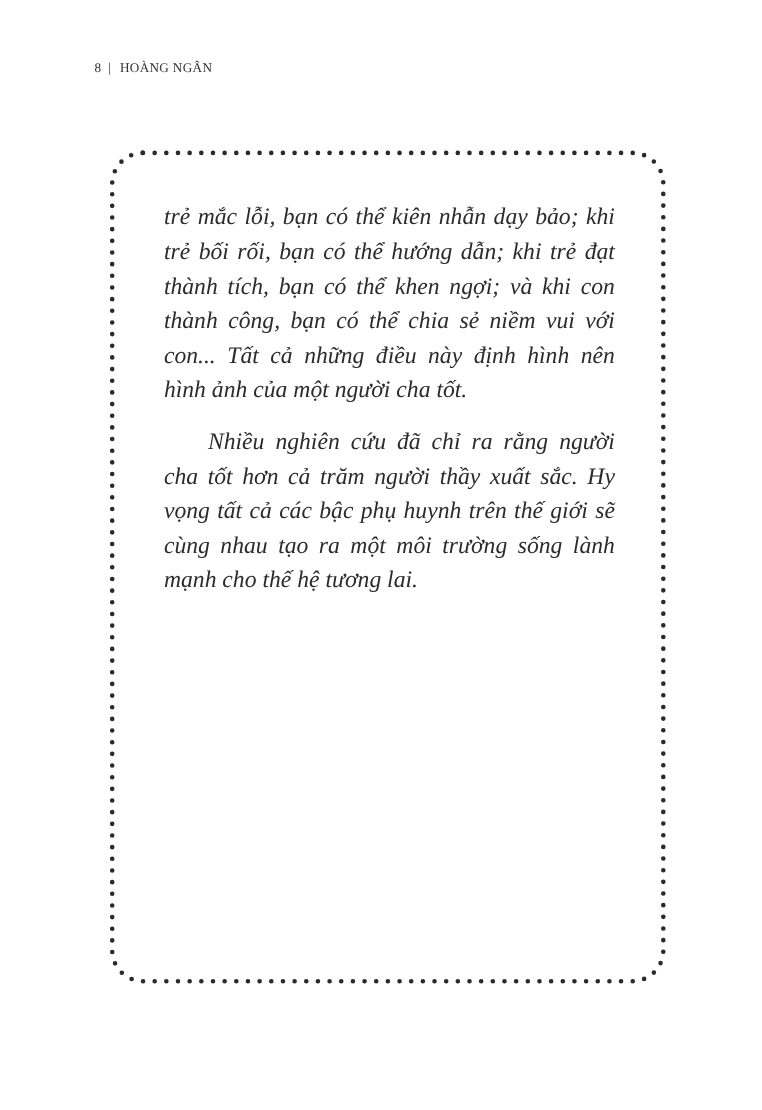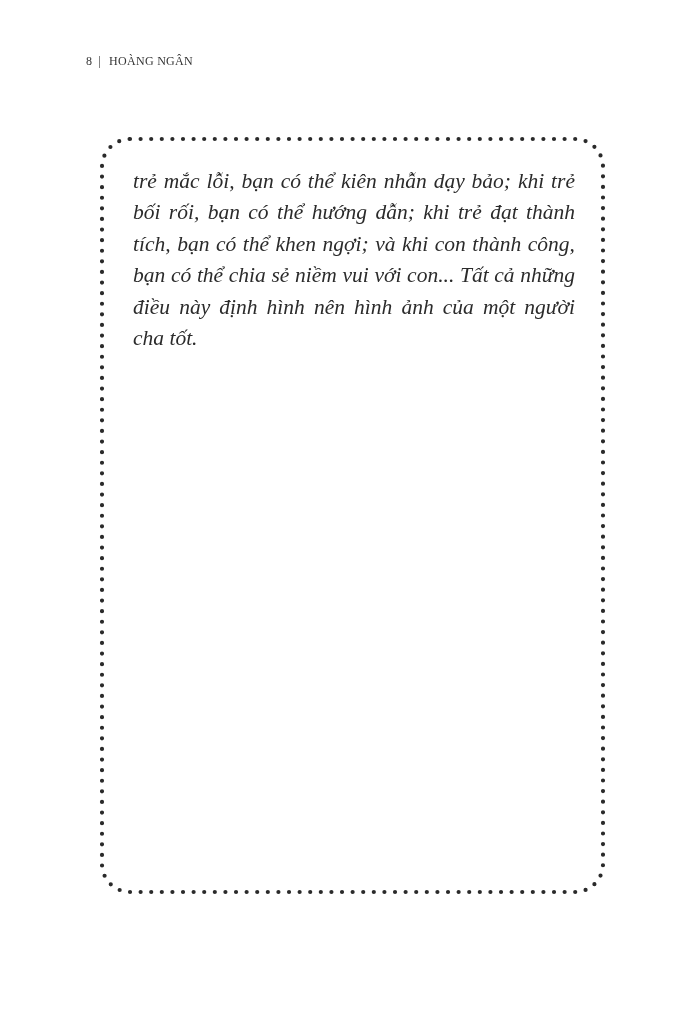--- a/index.html
+++ b/index.html
@@ -37,21 +37,21 @@
       position: absolute;
       left: 133px;
       top: 166px;
       width: 442px;
       font-style: italic;
       font-size: 21.5px;
       line-height: 31.4px;
       color: #2b2b2b;
     }
     .content p {
-      margin: 0;
+      margin: 16px;
       text-align: justify;
       text-align-last: left;
       font-style: italic;
     }
     .content p + p {
       margin-top: 14px;
       text-indent: 40px;
     }
   </style>
 </head>
@@ -60,13 +60,14 @@
 <div class="running-header">
   <span>8</span><span class="sep">|</span><span>HOÀNG NGÂN</span>
 </div>
 
 <svg class="box-svg" width="693" height="1009">
   <rect x="102" y="139" width="501" height="753" rx="28" ry="28" fill="none" stroke="#2a2a2a" stroke-width="4.2" stroke-linecap="round" stroke-dasharray="0 10.6"></rect>
 </svg>
 
 <div class="content">
   <p>trẻ mắc lỗi, bạn có thể kiên nhẫn dạy bảo; khi trẻ bối rối, bạn có thể hướng dẫn; khi trẻ đạt thành tích, bạn có thể khen ngợi; và khi con thành công, bạn có thể chia sẻ niềm vui với con... Tất cả những điều này định hình nên hình ảnh của một người cha tốt.</p>
+  <p>Nhiều nghiên cứu đã chỉ ra rằng người cha tốt hơn cả trăm người thầy xuất sắc. Hy vọng tất cả các bậc phụ huynh trên thế giới sẽ cùng nhau tạo ra một môi trường sống lành mạnh cho thế hệ tương lai.</p>
 </div>
 
 </body></html>

